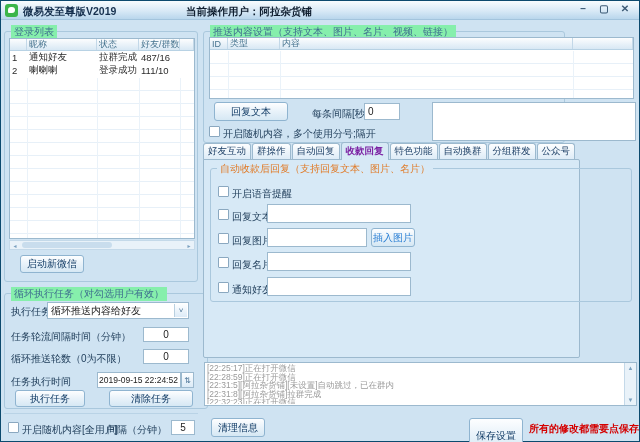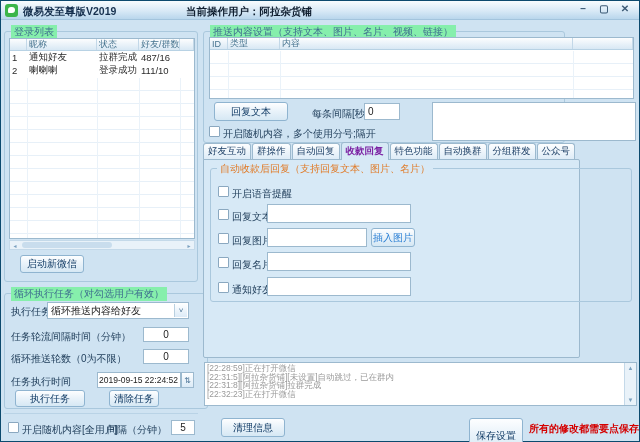--- a/index.html
+++ b/index.html
@@ -162,21 +162,21 @@
   <input class="inp" style="left: 142px; top: 326px; width: 46px; height: 15px; text-align: center;" value="0">
 
   <span class="lbl" style="left:10px; top:351px;">循环推送轮数（0为不限）</span>
   <input class="inp" style="left: 142px; top: 348px; width: 46px; height: 15px; text-align: center;" value="0">
 
   <span class="lbl" style="left:10px; top:374px;">任务执行时间</span>
   <input class="inp" style="left: 96px; top: 371px; width: 84px; height: 16px; font-size: 8.5px; padding: 0px 1px;" value="2019-09-15 22:24:52">
   <div class="spin" style="left:180px; top:371px; width:13px; height:16px;">⇅</div>
 
   <div class="btn" style="left:14px; top:389px; width:70px; height:17px;">执行任务</div>
-  <div class="btn" style="left:108px; top:389px; width:50px; height:17px;">清除任务</div>
+  <div class="btn" style="left:108px; top:389px; width:84px; height:17px;">清除任务</div>
 
   <div class="divider" style="left:3px; top:412px; width:194px;"></div>
 
   <span class="cb" style="left:7px; top:421px;"></span>
   <span class="lbl" style="left:21px; top:422px;">开启随机内容[全用户]</span>
   <span class="lbl" style="left:106px; top:422px;">间隔（分钟）</span>
   <input class="inp" style="left: 170px; top: 419px; width: 24px; height: 15px; text-align: center;" value="5">
 
   <div class="group" style="left:202px; top:30px; width:362px; height:112px;">
     <span class="group-label">推送内容设置（支持文本、图片、名片、视频、链接）</span>
@@ -237,28 +237,29 @@
 
       <span class="cb" style="left:7px; top:113px;"></span>
       <span class="lbl" style="left:21px; top:114px;">通知好友</span>
       <input class="inp" style="left: 56px; top: 108px; width: 144px; height: 19px;">
     </div>
   </div>
 
   <div class="log">
     <div class="log-lines">
 
+    <div>[22:25:17]正在打开微信</div>
         <div>[22:28:59]正在打开微信</div>
         <div>[22:31:5][阿拉杂货铺][未设置]自动跳过，已在群内</div>
         <div>[22:31:8][阿拉杂货铺]拉群完成</div>
         <div>[22:32:23]正在打开微信</div>
       </div>
     <div class="vscroll">
       <span class="arrow">▲</span>
       <span class="arrow">▼</span>
     </div>
   </div>
 
-  <div class="btn" style="left:210px; top:417px; width:64px; height:19px;margin-left:10px;">清理信息</div>
+  <div class="btn" style="left:210px; top:417px; width:54px; height:19px;">清理信息</div>
   <div class="btn" style="left:468px; top:417px; width:54px; height:35px;">保存设置</div>
   <span class="red-hint">所有的修改都需要点保存</span>
 
 </div>
 
 </body></html>

